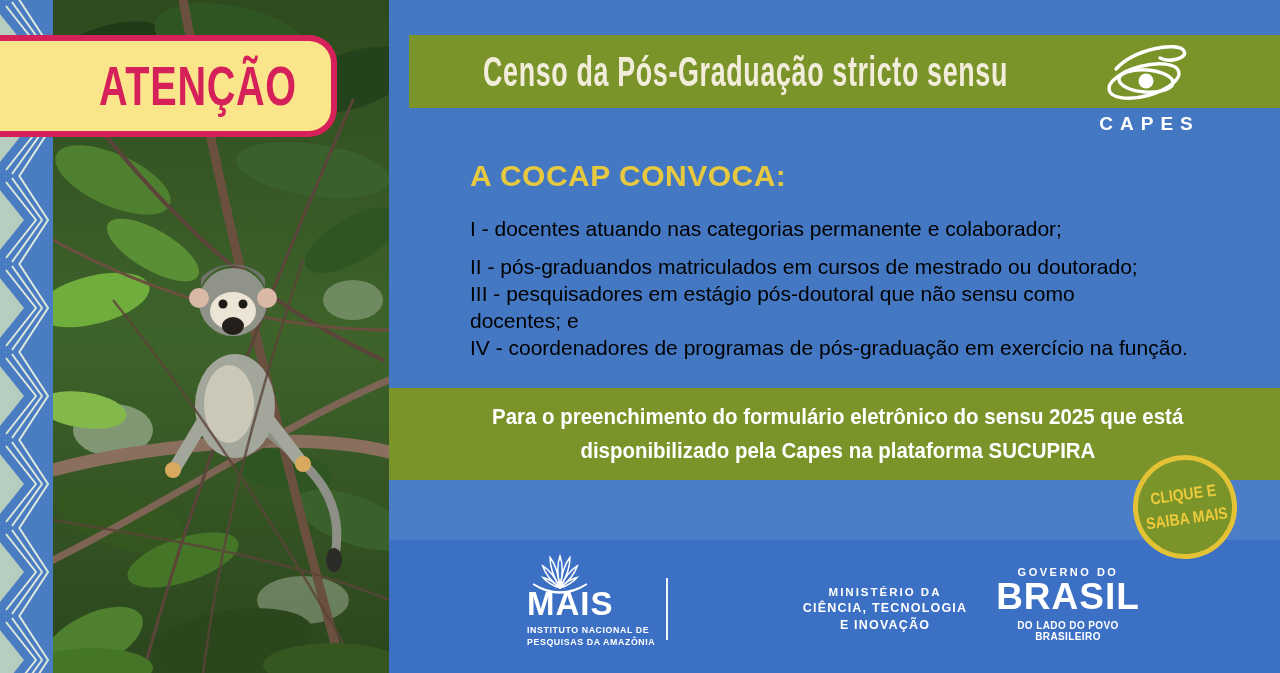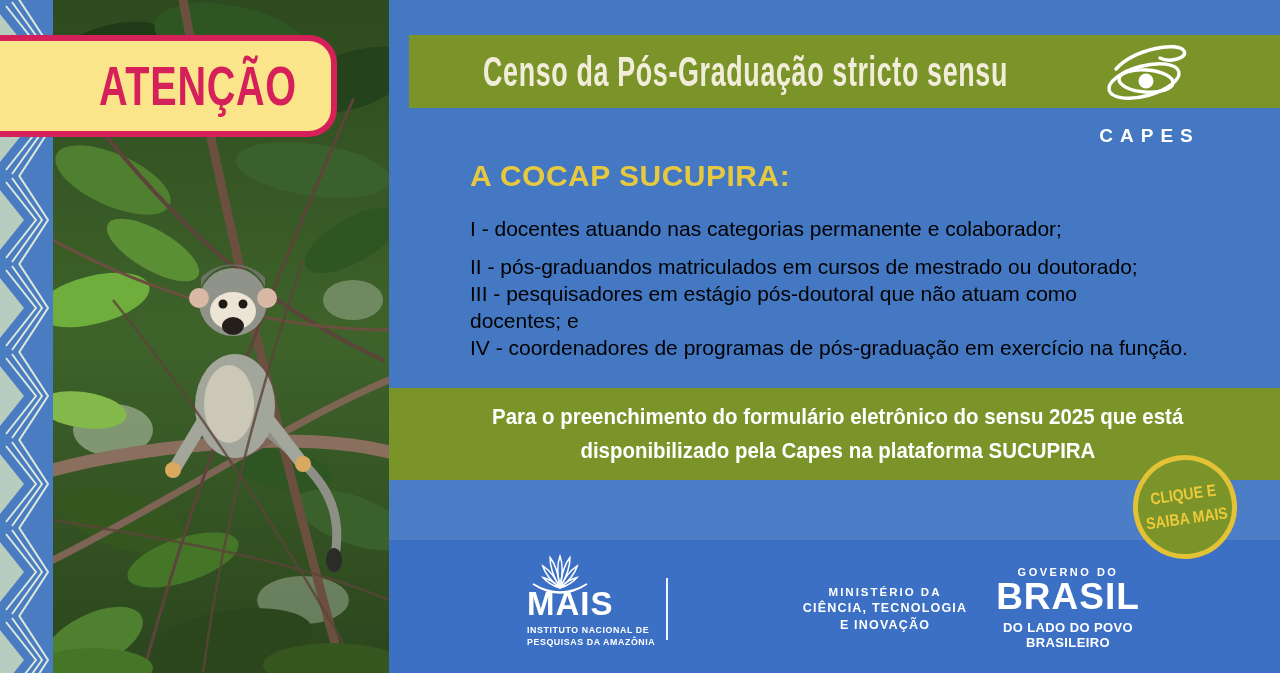--- a/index.html
+++ b/index.html
@@ -28,21 +28,21 @@
   .header-band{
     position:absolute;left:409px;right:0;top:35px;height:73px;background:#7A9429;z-index:4;
     display:flex;align-items:center;padding-left:74px;box-sizing:border-box;
   }
   .header-title{
     font-size:42px;font-weight:bold;color:#F2EDDA;white-space:nowrap;
     display:inline-block;transform:scaleX(.64);transform-origin:left center;letter-spacing:1px;
   }
   .capes{position:absolute;right:84px;top:8px;width:112px;text-align:center;}
   .capes svg{display:block;margin:0 auto;}
-  .capes-label{font-size:19px;font-weight:bold;color:#fff;letter-spacing:7px;margin-top:16px;padding-left:7px;}
+  .capes-label{font-size:19px;font-weight:bold;color:#fff;letter-spacing:7px;margin-top:4px;padding-left:7px;}
   
   .convo{position:absolute;left:470px;top:161px;width:800px;z-index:4;}
   .convo h2{
     margin:0 0 24px 0;font-size:30px;line-height:1;font-weight:600;
     color:#E7C93F;letter-spacing:.5px;
   }
   .item{
     font-size:21px;line-height:27px;color:#000000;white-space:pre-line;font-weight:400;
   }
   .item.gap{margin-top:11px;}
@@ -64,21 +64,21 @@
   .logo-divider{position:absolute;left:277px;top:38px;width:2px;height:62px;background:rgba(255,255,255,.92);}
   .cocap{position:absolute;left:293px;top:30px;}
   .cocap-name{font-size:35px;font-weight:400;letter-spacing:1px;line-height:1;}
   .cocap-sub{margin-top:5px;font-size:9.5px;font-weight:600;letter-spacing:1px;line-height:1.45;}
   .mcti{position:absolute;left:410px;top:44px;width:172px;text-align:center;}
   .mcti-l1{font-size:11.5px;font-weight:700;letter-spacing:2px;line-height:1.4;}
   .mcti-l2,.mcti-l3{font-size:12.5px;font-weight:700;letter-spacing:1.2px;line-height:1.35;}
   .gov{position:absolute;left:598px;top:26px;width:162px;text-align:center;}
   .gov-top{font-size:11px;font-weight:800;letter-spacing:2.5px;}
   .gov-name{font-size:37px;font-weight:800;letter-spacing:1px;line-height:1.05;}
-  .gov-bottom{margin-top:3px;font-size:13px;font-weight:700;letter-spacing:.4px;}
+  .gov-bottom{margin-top:3px;font-size:10px;font-weight:700;letter-spacing:.4px;}
   
   .cta{
     position:absolute;left:1133px;top:455px;width:104px;height:104px;z-index:7;
     background:#7A9429;border:5px solid #E3C235;border-radius:50%;box-sizing:border-box;
     display:flex;flex-direction:column;align-items:center;justify-content:center;
     transform:rotate(-8deg);cursor:pointer;
   }
   .cta span{
     display:inline-block;font-size:16.5px;font-weight:bold;color:#ECCA3A;
     transform:scaleX(.85);white-space:nowrap;line-height:1.45;
@@ -188,24 +188,24 @@
           <ellipse cx="52" cy="38" rx="27" ry="11" transform="rotate(4 52 38)"></ellipse>
           <path d="M22,26 C40,6 84,-2 90,8 C94,15 76,20 66,15"></path>
         </g>
         <circle cx="52" cy="38" r="7.5" fill="#FFFFFF"></circle>
       </svg>
       <div class="capes-label">CAPES</div>
     </div>
   </div>
 
   <section class="convo">
-    <h2>A COCAP SUCUPIRA:</h2>
+    <h2>A COCAP CONVOCA:</h2>
     <div class="item">I - docentes atuando nas categorias permanente e colaborador;</div>
     <div class="item gap">II - pós-graduandos matriculados em cursos de mestrado ou doutorado;</div>
-    <div class="item">III - pesquisadores em estágio pós-doutoral que não atuam como
+    <div class="item">III - pesquisadores em estágio pós-doutoral que não sensu como
 docentes; e</div>
     <div class="item">IV - coordenadores de programas de pós-graduação em exercício na função.</div>
   </section>
 
   <div class="banner">
     <span class="banner-line">Para o preenchimento do formulário eletrônico do sensu 2025 que está</span>
     <span class="banner-line">disponibilizado pela Capes na plataforma SUCUPIRA</span>
   </div>
 
   <div class="strip"></div>

